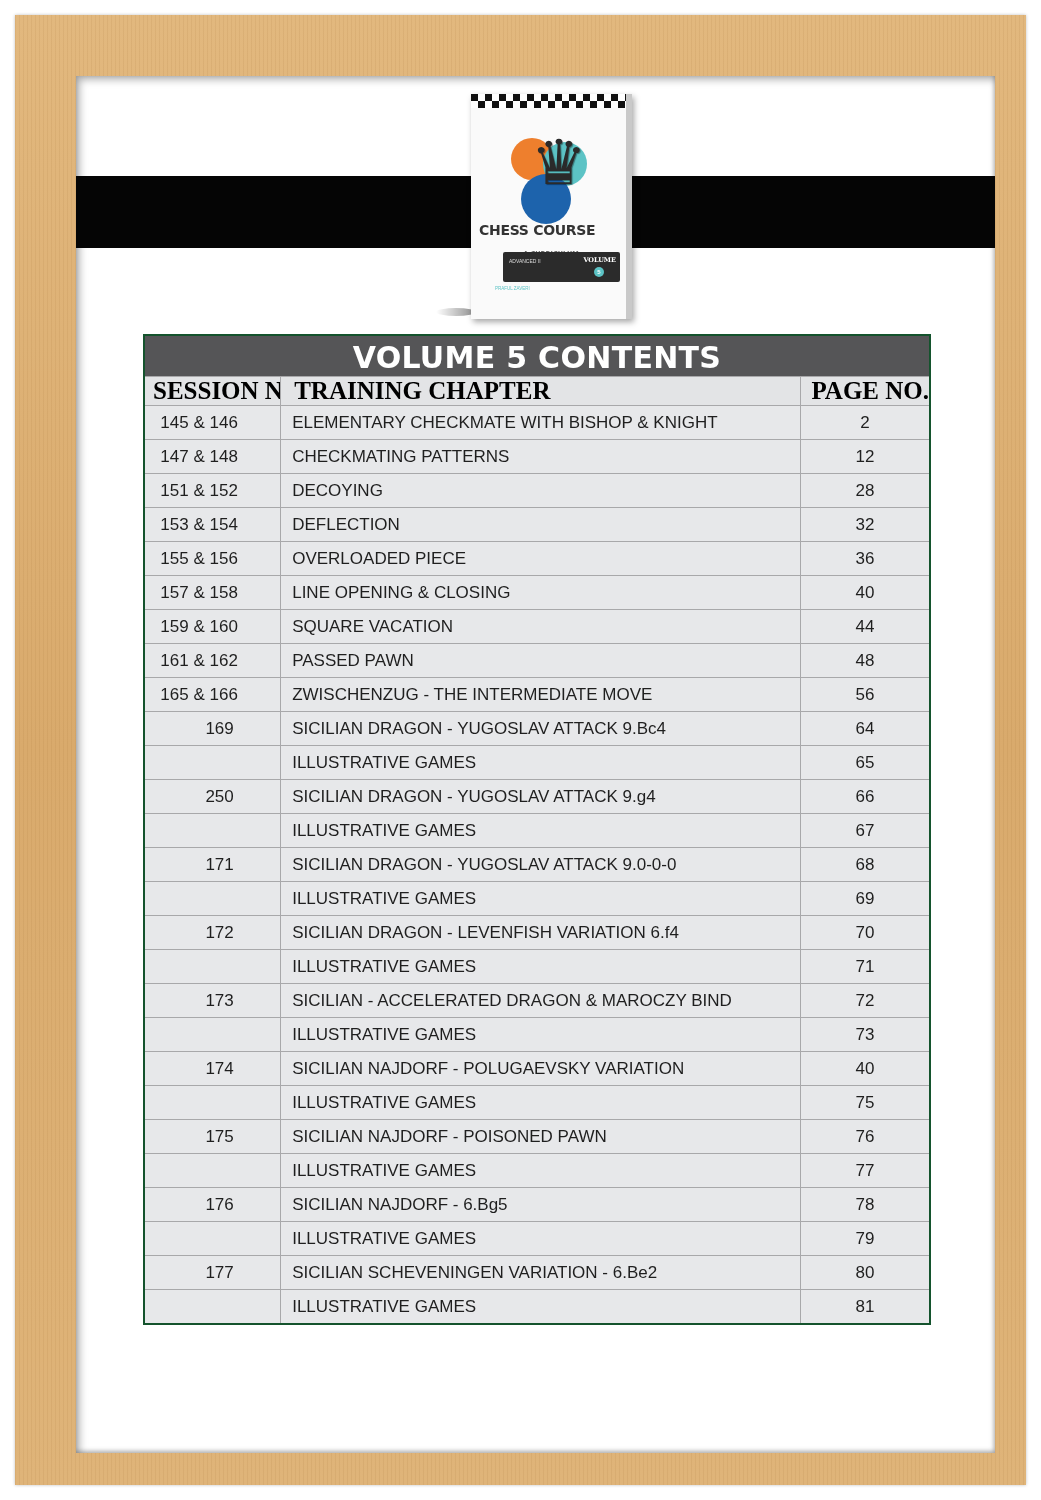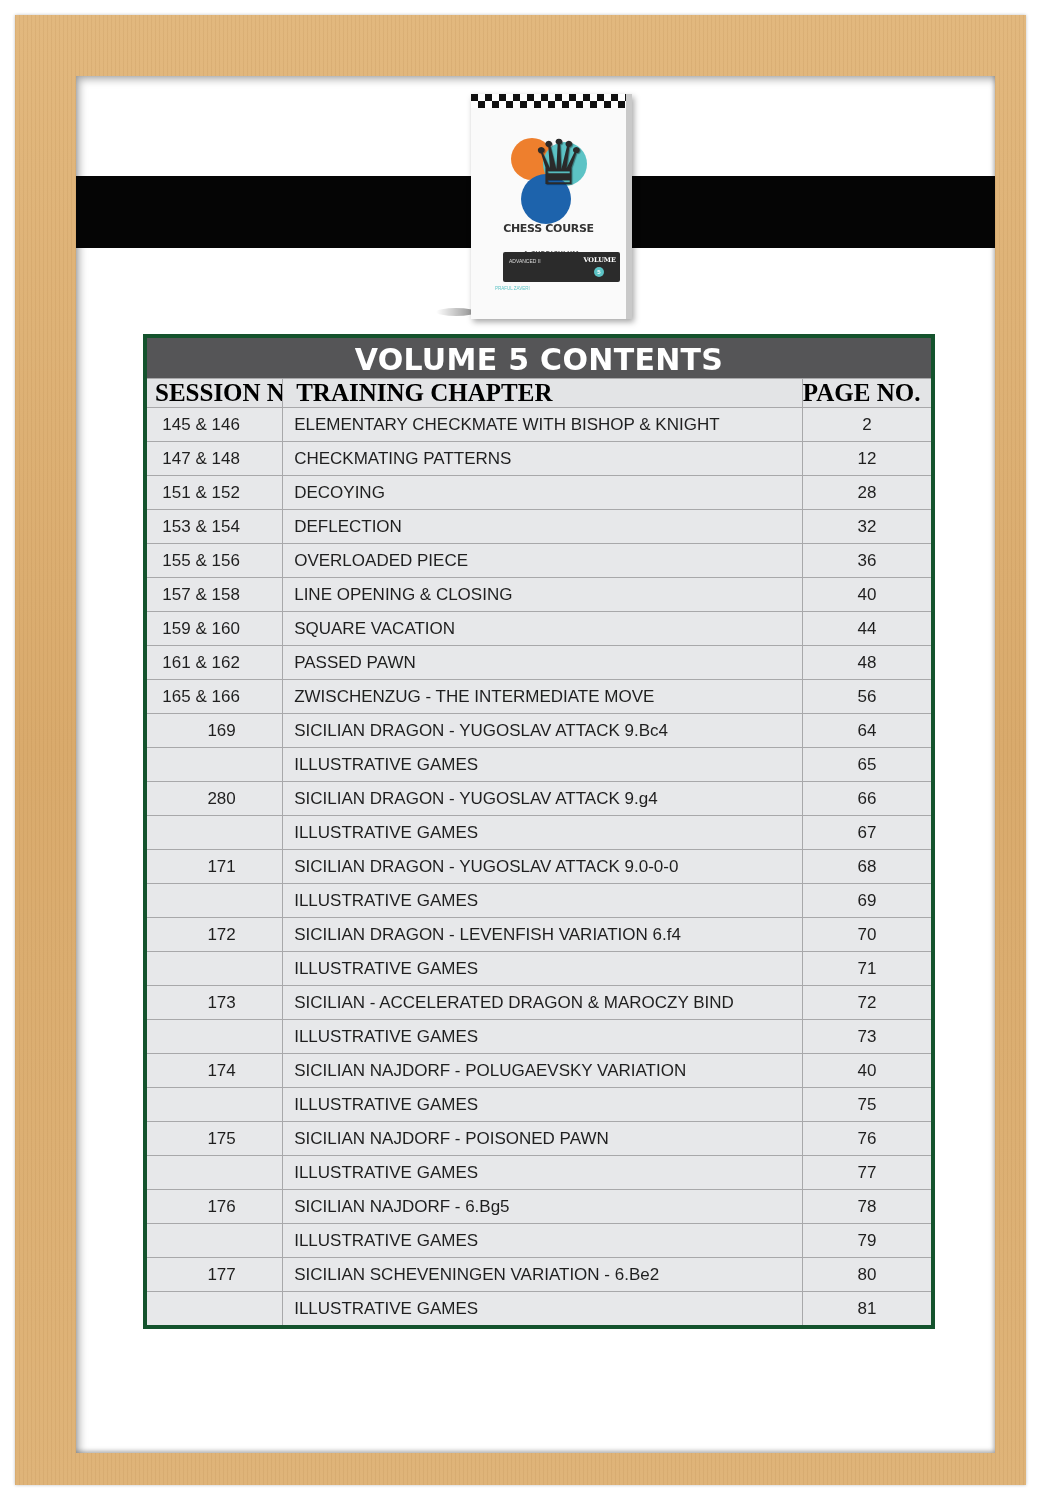--- a/index.html
+++ b/index.html
@@ -64,24 +64,24 @@
     .c-teal { left: 72px; top: 48px; width: 44px; height: 44px; background: #5cc3c5; }
     .c-blue { left: 50px; top: 80px; width: 50px; height: 50px; background: #1d63ac; }
     .queen {
       position: absolute; left: 60px; top: 38px;
       font-size: 62px; line-height: 1;
       color: #2a2a2a;
       text-shadow: 1px 1px 1px rgba(0,0,0,0.4);
       font-family: "DejaVu Sans", sans-serif;
     }
     .book-title {
-      position: absolute; left: 0; top: 128px; width: 155px;
-      text-align: center;
+      position: absolute; left: 8px; top: 128px; width: 155px;
+      text-align: left;
       font-family: "DejaVu Sans", sans-serif;
-      font-weight: bold; font-size: 11px; color: #333;
+      font-weight: bold; font-size: 14px; color: #333;
       letter-spacing: -0.3px;
     }
     .book-sub {
       position: absolute; left: 0; top: 156px; width: 155px;
       text-align: center;
       font-family: "DejaVu Sans", sans-serif;
       font-weight: bold; font-size: 6.5px; color: #333;
     }
     .book-panel {
       position: absolute; left: 32px; top: 158px;
@@ -108,21 +108,21 @@
     .book-author {
       position: absolute; left: 24px; top: 192px;
       font-size: 4.5px; color: #5cc3c5;
     }
 
     
     .contents {
       position: absolute;
       left: 67px; top: 258px;
       width: 784px;
-      border: 4px solid #14532d;
+      border: 2px solid #14532d;
       background: #e6e7e9;
     }
     .contents-title {
       height: 40px;
       background: #555557;
       color: #ffffff;
       text-align: center;
       font-family: "DejaVu Sans", sans-serif;
       font-weight: bold;
       font-size: 30px;
@@ -152,21 +152,21 @@
       height: 28px;
       font-weight: bold;
       font-size: 25px;
       text-align: left;
       color: #000000;
       background: #e3e4e6;
       font-family: Liberation Serif, serif;
     }
     th.h-session { padding-left: 8px; }
     th.h-chapter { padding-left: 13px; }
-    th.h-page { text-align: left; }
+    th.h-page { text-align: right; }
     td.session { text-align: center; padding-right: 27px; }
     td.session.single { text-align: center; padding-right: 0; padding-left: 14px; }
     td.chapter { padding-left: 11px; }
     td.page { text-align: center; }
     tbody tr { background: #e7e8ea; }
   </style>
 </head>
 <body>
 
 <div class="frame">
@@ -258,21 +258,21 @@
               <td class="session single">169</td>
               <td class="chapter">SICILIAN DRAGON - YUGOSLAV ATTACK 9.Bc4</td>
               <td class="page">64</td>
             </tr>
             <tr>
               <td class="session single"></td>
               <td class="chapter">ILLUSTRATIVE GAMES</td>
               <td class="page">65</td>
             </tr>
             <tr>
-              <td class="session single">280</td>
+              <td class="session single">250</td>
               <td class="chapter">SICILIAN DRAGON - YUGOSLAV ATTACK 9.g4</td>
               <td class="page">66</td>
             </tr>
             <tr>
               <td class="session single"></td>
               <td class="chapter">ILLUSTRATIVE GAMES</td>
               <td class="page">67</td>
             </tr>
             <tr>
               <td class="session single">171</td>

